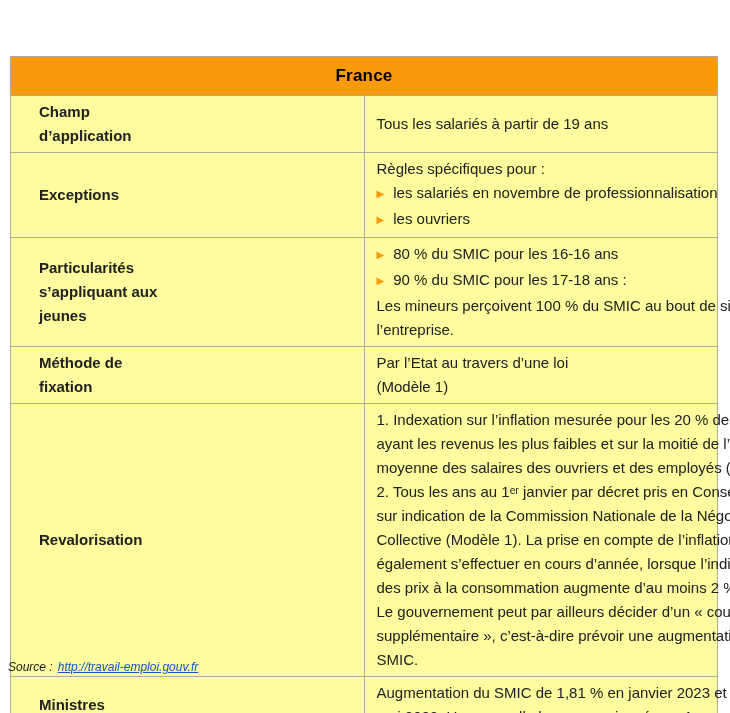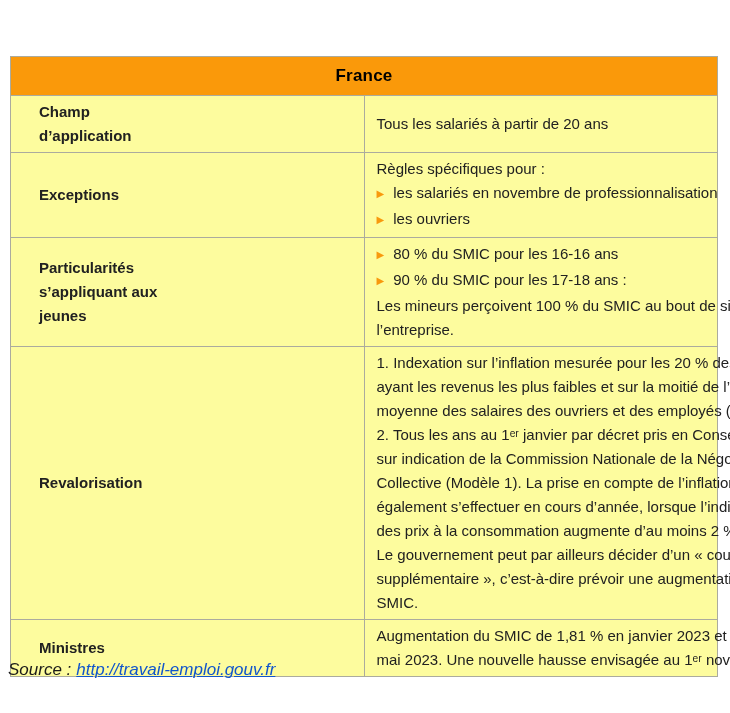--- a/index.html
+++ b/index.html
@@ -64,21 +64,21 @@
     color: var(--bullet, #F8990D);
     font-size: 10px;
     display: inline-block;
     margin-right: 9px;
     transform: translateY(-1px);
   }
   .source-line {
     position: absolute;
     left: 8px;
     top: 660px;
-    font-size: 17px;
+    font-size: 12px;
     font-style: italic;
     color: #1a1a1a;
   }
   .source-line a {
     color: var(--link, #1155CC);
     text-decoration: underline;
     margin-left: 5px;
     cursor: pointer;
   }
 </style>
@@ -93,21 +93,21 @@
           <th class="title-cell" colspan="2">France</th>
         </tr>
       </thead>
       <tbody>
           <tr>
             <td class="label-cell">
               <div>Champ</div>
               <div>d’application</div>
             </td>
             <td class="content-cell">
-              <div class="line">Tous les salariés à partir de 20 ans</div>
+              <div class="line">Tous les salariés à partir de 19 ans</div>
             </td>
           </tr>
           <tr>
             <td class="label-cell">
               <div>Exceptions</div>
             </td>
             <td class="content-cell">
               <div class="line">Règles spécifiques pour :</div>
               <div class="line"><span class="arrow">▶</span><span>les salariés en novembre de professionnalisation</span></div>
               <div class="line"><span class="arrow">▶</span><span>les ouvriers</span></div>
@@ -117,20 +117,30 @@
             <td class="label-cell">
               <div>Particularités</div>
               <div>s’appliquant aux</div>
               <div>jeunes</div>
             </td>
             <td class="content-cell">
               <div class="line"><span class="arrow">▶</span><span>80 % du SMIC pour les 16-16 ans</span></div>
               <div class="line"><span class="arrow">▶</span><span>90 % du SMIC pour les 17-18 ans :</span></div>
               <div class="line">Les mineurs perçoivent 100 % du SMIC au bout de six mois dans</div>
               <div class="line">l’entreprise.</div>
+            </td>
+          </tr>
+          <tr>
+            <td class="label-cell">
+              <div>Méthode de</div>
+              <div>fixation</div>
+            </td>
+            <td class="content-cell">
+              <div class="line">Par l’Etat au travers d’une loi</div>
+              <div class="line">(Modèle 1)</div>
             </td>
           </tr>
           <tr>
             <td class="label-cell">
               <div>Revalorisation</div>
             </td>
             <td class="content-cell">
               <div class="line">1. Indexation sur l’inflation mesurée pour les 20 % des ménages</div>
               <div class="line">ayant les revenus les plus faibles et sur la moitié de l’augmentation</div>
               <div class="line">moyenne des salaires des ouvriers et des employés (Modèle 3)</div>

